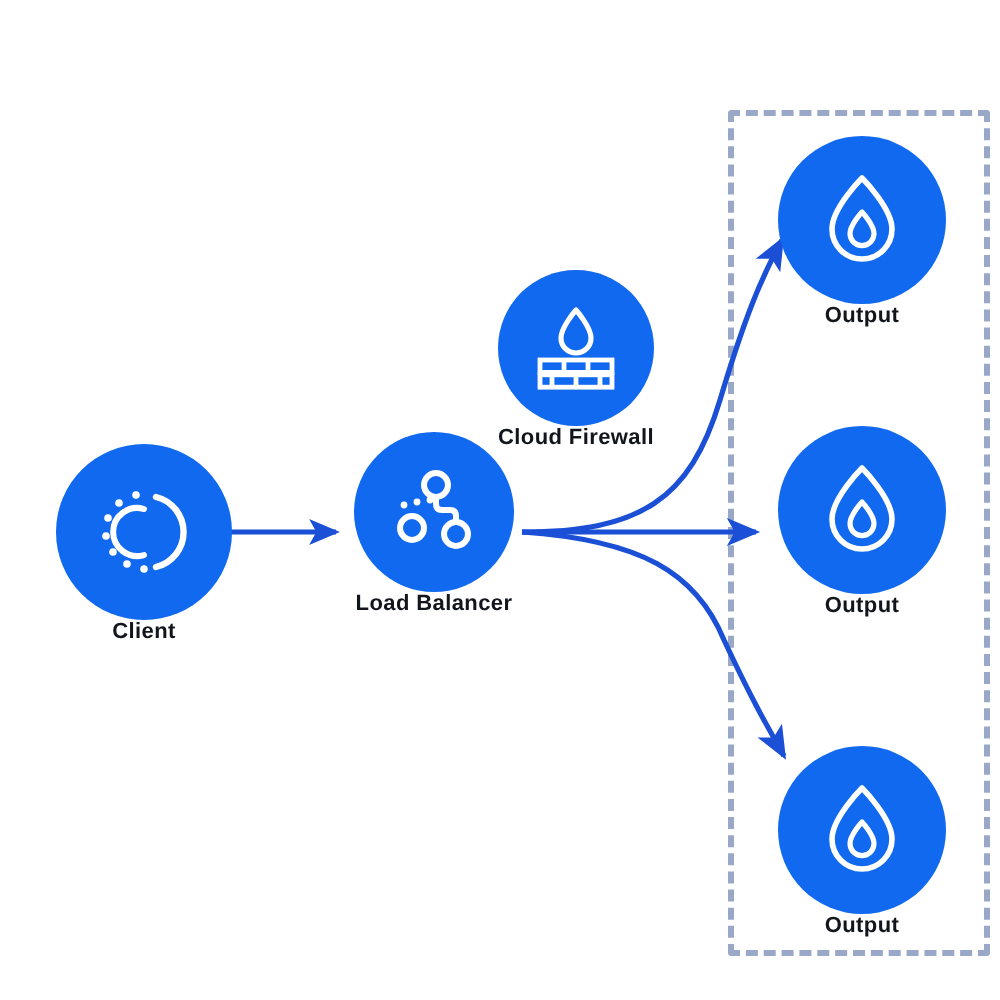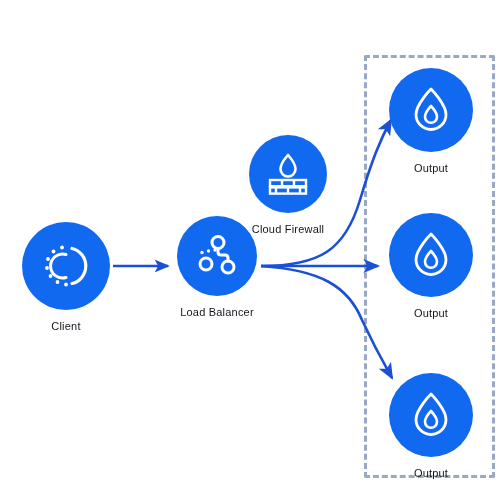--- a/index.html
+++ b/index.html
@@ -35,26 +35,27 @@
     align-items: center;
   }
   .node-circle {
     border-radius: 50%;
     background: #1169f0;
     display: flex;
     align-items: center;
     justify-content: center;
   }
   .node-label {
-    margin-top: 10px;
+    margin-top: 0;
     font-size: 11px;
     color: #12161c;
     text-align: center;
     white-space: nowrap;
     letter-spacing: 0.2px;
+    font-weight: bold;
   }
   .node-icon svg {
     display: block;
   }
 </style>
 </head>
 <body>
 
 <div id="canvas">
 
@@ -77,21 +78,21 @@
 
     <g>
       <path d="M261,266 L378,266" stroke="#1a4fd6" stroke-width="2.6" fill="none" marker-end="url(#arrowhead)"></path>
     </g>
 
     <g>
       <path d="M261,266 C320,270 348,286 362,320 C376,350 383,362 392,378" stroke="#1a4fd6" stroke-width="2.6" fill="none" marker-end="url(#arrowhead)"></path>
     </g>
   </svg>
 
-  <div class="node" style="left:22px; top:222px; width:88px;">
+  <div class="node" style="left:28px; top:222px; width:88px;">
     <div class="node-circle" style="width:88px; height:88px;">
       <span class="node-icon">
         <svg width="52" height="52" viewBox="0 0 52 52">
           <path d="M32 8.5 A18 18 0 0 1 32 43.5" stroke="#ffffff" stroke-width="3.2" fill="none" stroke-linecap="round"></path>
           <path d="M26 14.5 A12 12 0 1 0 26 37.5" stroke="#ffffff" stroke-width="3" fill="none" stroke-linecap="round"></path>
           <circle cx="22" cy="7.5" r="1.9" fill="#ffffff"></circle>
           <circle cx="13.5" cy="11.5" r="1.9" fill="#ffffff"></circle>
           <circle cx="8" cy="19" r="1.9" fill="#ffffff"></circle>
           <circle cx="7" cy="28" r="1.9" fill="#ffffff"></circle>
           <circle cx="10.5" cy="36" r="1.9" fill="#ffffff"></circle>

